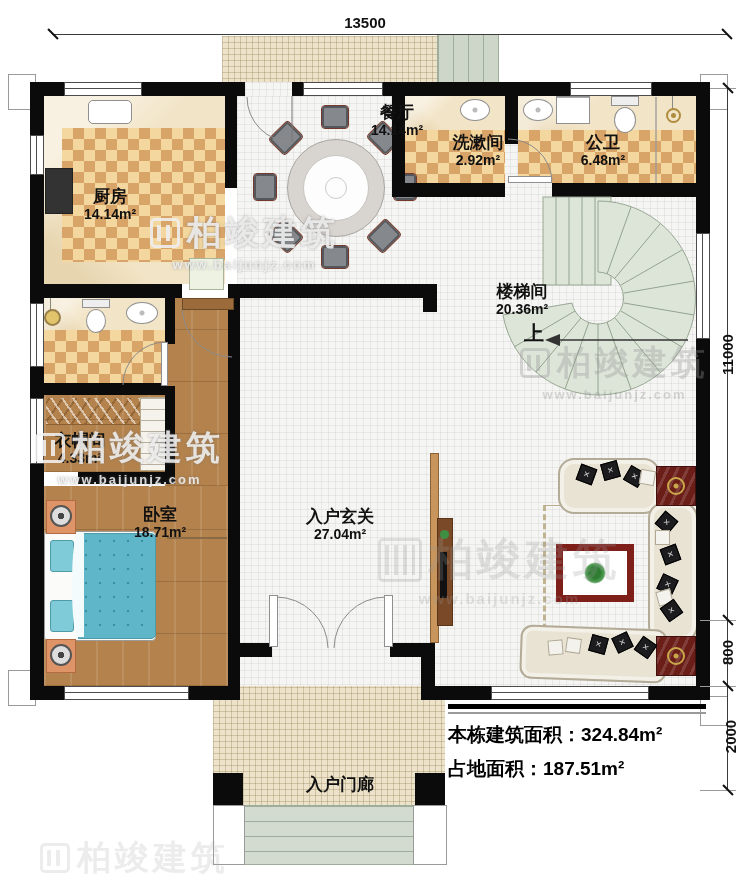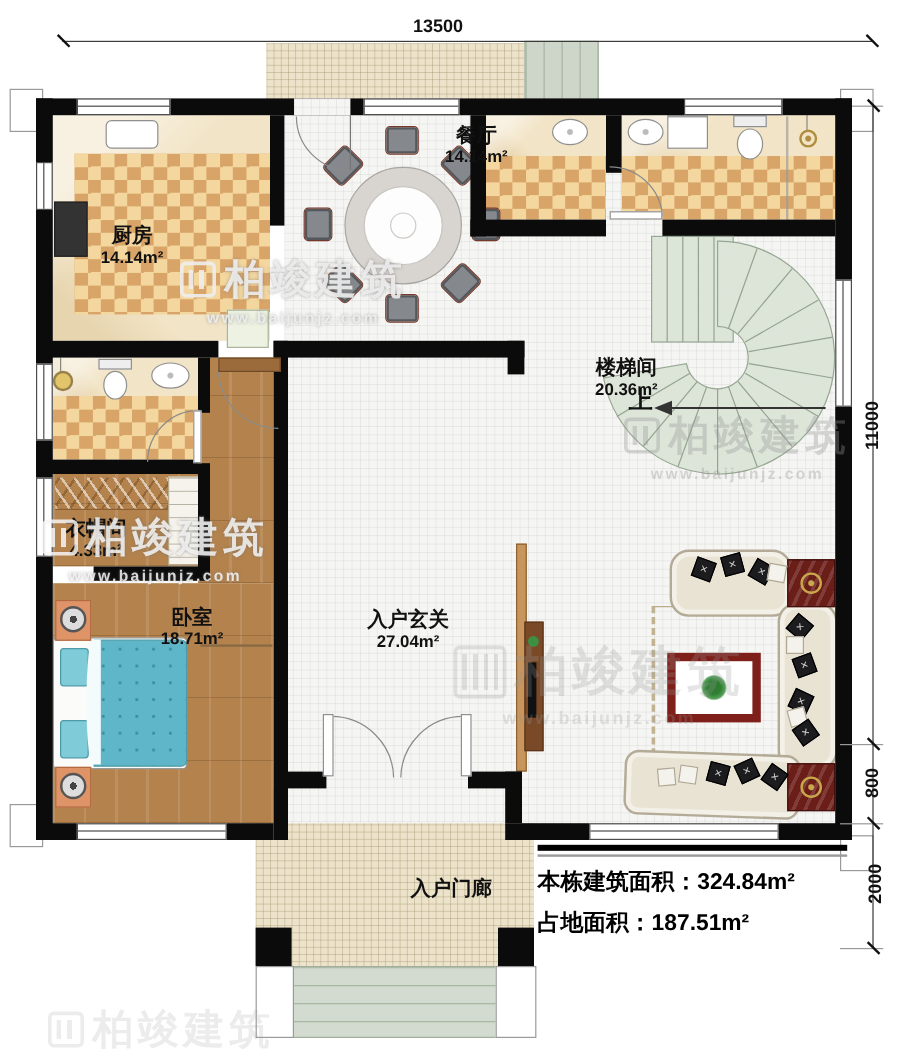--- a/index.html
+++ b/index.html
@@ -262,37 +262,45 @@
   </svg>
 
   <div class="room-label" style="left:50px;top:188px;width:120px;">
     <div class="rn">厨房</div>
       <div class="ra">14.14m²</div>
   </div>
   <div class="room-label" style="left:337px;top:104px;width:120px;">
     <div class="rn">餐厅</div>
       <div class="ra">14.14m²</div>
   </div>
-  <div class="room-label" style="left:462px;top:283px;width:120px;margin-top:15px;">
+  <div class="room-label" style="left:420px;top:134px;width:116px;">
+    <div class="rn">洗漱间</div>
+      <div class="ra">2.92m²</div>
+  </div>
+  <div class="room-label" style="left:545px;top:134px;width:116px;">
+    <div class="rn">公卫</div>
+      <div class="ra">6.48m²</div>
+  </div>
+  <div class="room-label" style="left:462px;top:283px;width:120px;">
     <div class="rn">楼梯间</div>
       <div class="ra">20.36m²</div>
   </div>
   <div class="room-label" style="left:25px;top:432px;width:110px;">
     <div class="rn">衣帽间</div>
       <div class="ra">4.33m²</div>
   </div>
   <div class="room-label" style="left:100px;top:506px;width:120px;">
     <div class="rn">卧室</div>
       <div class="ra">18.71m²</div>
   </div>
   <div class="room-label" style="left:270px;top:508px;width:140px;">
     <div class="rn">入户玄关</div>
       <div class="ra">27.04m²</div>
   </div>
-  <div class="room-label" style="left:270px;top:732px;width:140px;text-align:right;">
+  <div class="room-label" style="left:270px;top:776px;width:140px;">
     <div class="rn">入户门廊</div>
   </div>
   <div class="up-label" style="left:524px;top:320px;">上</div>
 
   <div class="wm" style="left:150px;top:210px;color:rgba(238,238,238,0.9);text-shadow:0 0 3px rgba(120,120,120,.6);">
     <div class="wm-row">
         <span class="wm-logo"></span>
       <span class="wm-cn">柏竣建筑</span>
       </div>
     <span class="wm-url">www.baijunjz.com</span>

